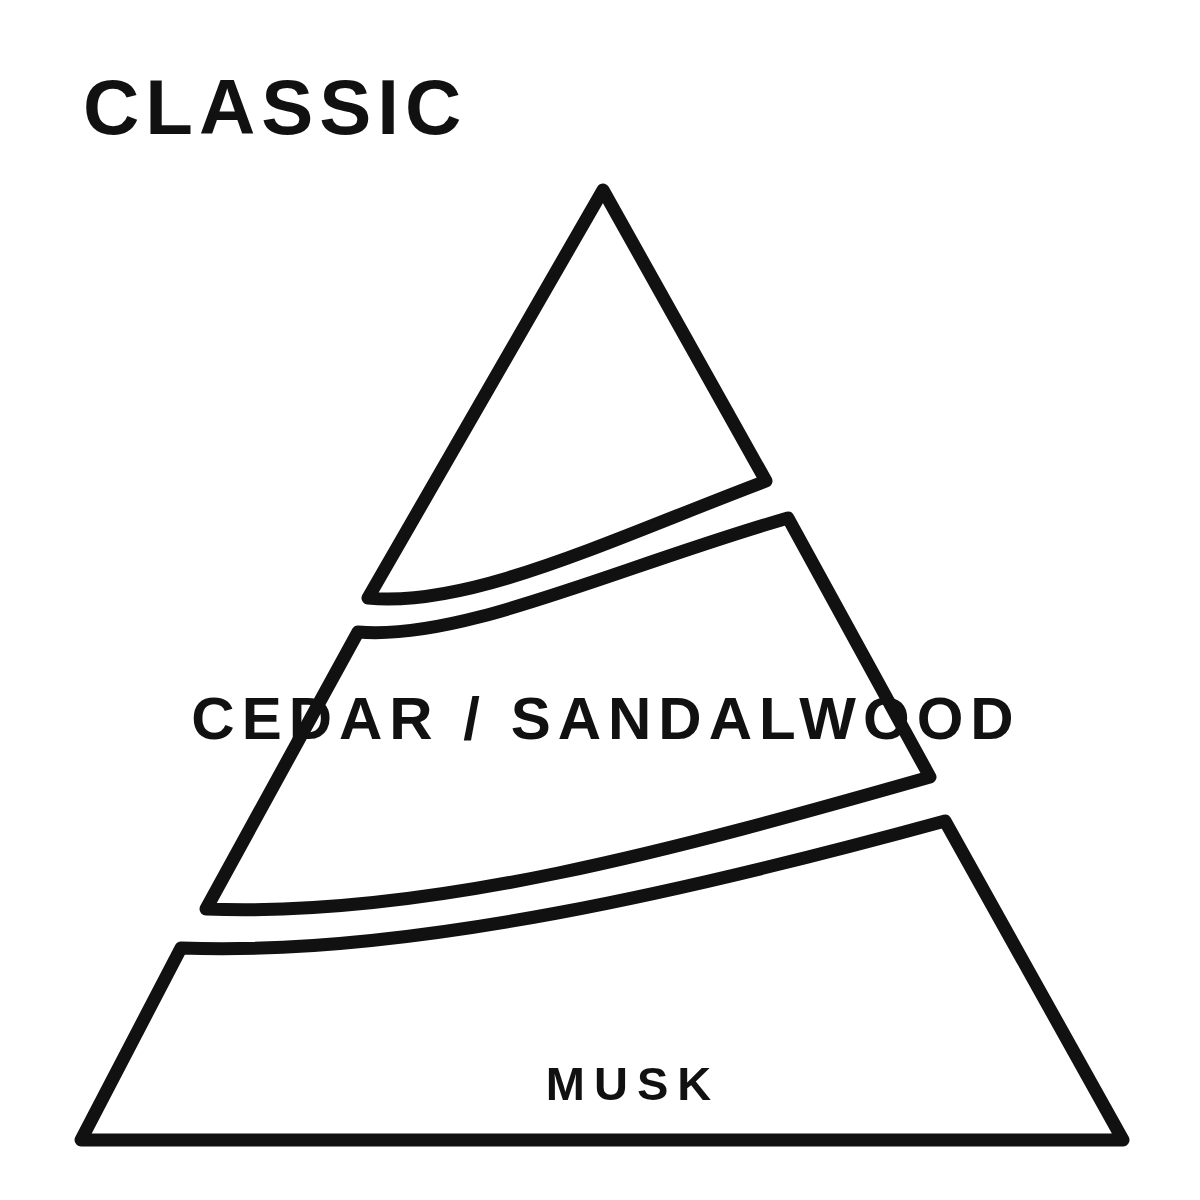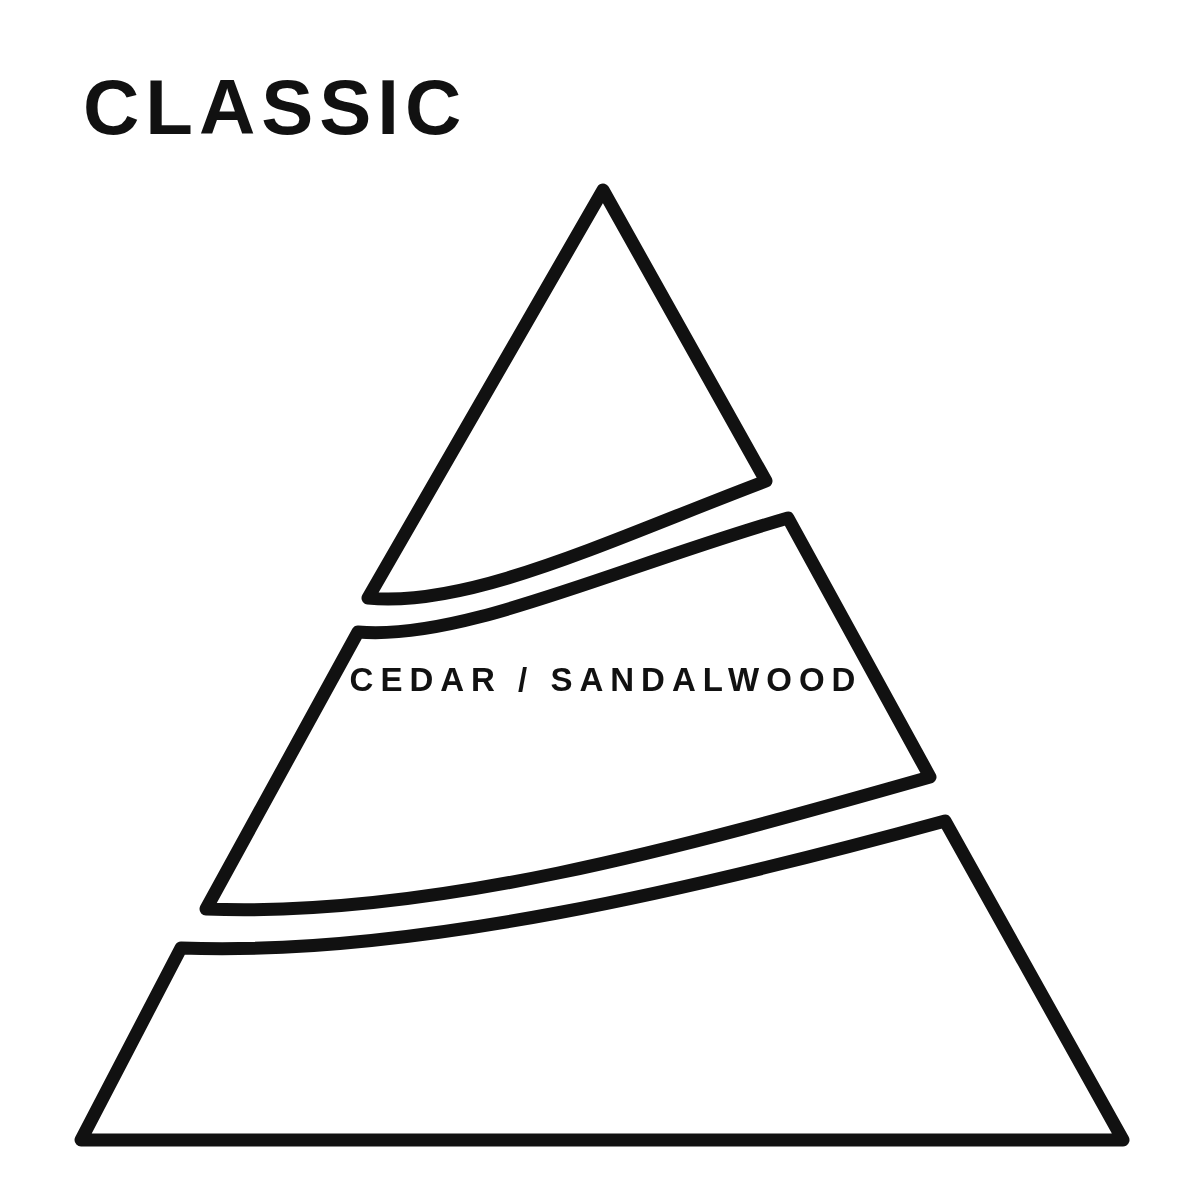--- a/index.html
+++ b/index.html
@@ -38,22 +38,22 @@
   .note-label {
     position: absolute;
     transform: translate(-50%, -50%);
     color: #111111;
     font-weight: 600;
     white-space: nowrap;
     text-transform: uppercase;
   }
   .middle-label {
     left: 606px;
-    top: 680px;
-    font-size: 33px;
+    top: 718px;
+    font-size: 60px;
     letter-spacing: 7px;
   }
   .bottom-label-1 {
     left: 633px;
     top: 1019px;
     font-size: 47px;
     letter-spacing: 9px;
     word-spacing: 22px;
   }
   .bottom-label-2 {
@@ -86,14 +86,15 @@
     <path d="M 181 948
              C 410 957, 700 888, 945 821
              L 1123 1140
              L 81 1140
              Z" fill="#ffffff" stroke="#111111" stroke-width="13" stroke-linejoin="round" stroke-linecap="round"></path>
   </svg>
 
   <div class="note-label middle-label">CEDAR / SANDALWOOD</div>
 
 
+  <div class="note-label bottom-label-2">MUSK</div>
 
 </div>
 
 </body></html>

